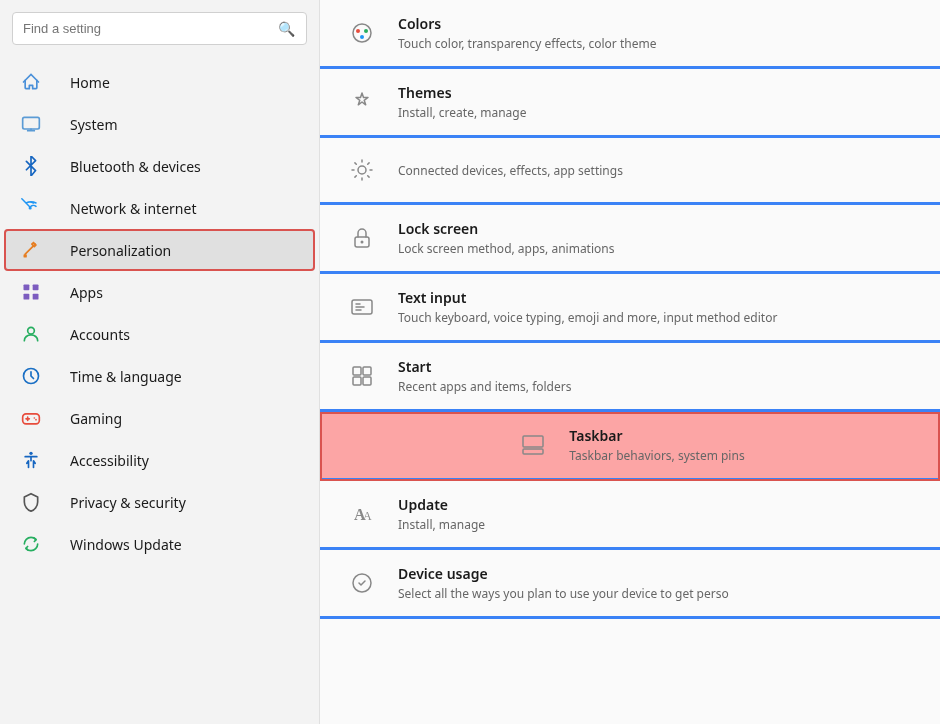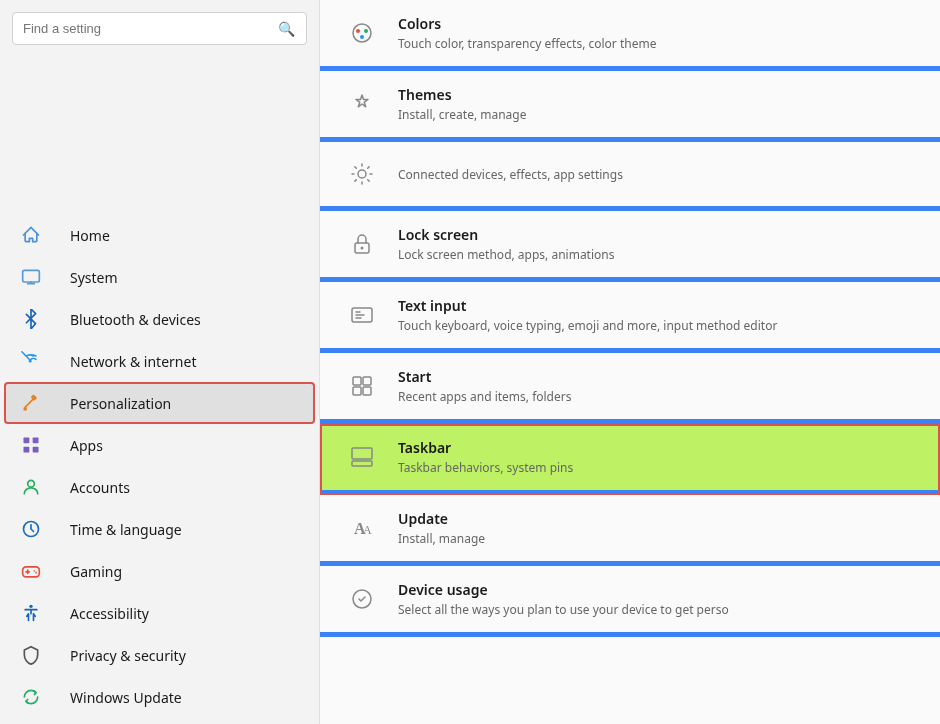--- a/index.html
+++ b/index.html
@@ -16,21 +16,20 @@
     .sidebar {
       width: 320px;
       min-width: 320px;
       background: #f3f3f3;
       display: flex;
       flex-direction: column;
       padding: 12px 0 6px 0;
       border-right: 1px solid #e0e0e0;
       height: 724px;
       overflow-y: auto;
-      justify-content: space-between;
     }
 
     .search-box {
       margin: 0 12px 16px 12px;
       display: flex;
       align-items: center;
       background: #fff;
       border: 1px solid #d0d0d0;
       border-radius: 4px;
       padding: 6px 10px;
@@ -88,30 +87,31 @@
 
     .settings-list {
       display: flex;
       flex-direction: column;
     }
 
     .settings-item {
       display: flex;
       align-items: center;
       padding: 14px 24px;
-      border-bottom: 5px solid #3b82f6;
+      border-bottom: 3px solid #3b82f6;
       cursor: pointer;
       gap: 18px;
       background: #fafafa;
       position: relative;
     }
     .settings-item.highlighted {
       outline: 2px solid #d9534f;
       outline-offset: -2px;
-      background: #bef264;
+      background: #fca5a5;
+      justify-content: center;
     }
 
     .settings-item-icon {
       width: 36px;
       height: 36px;
       display: flex;
       align-items: center;
       justify-content: center;
       font-size: 22px;
       flex-shrink: 0;

